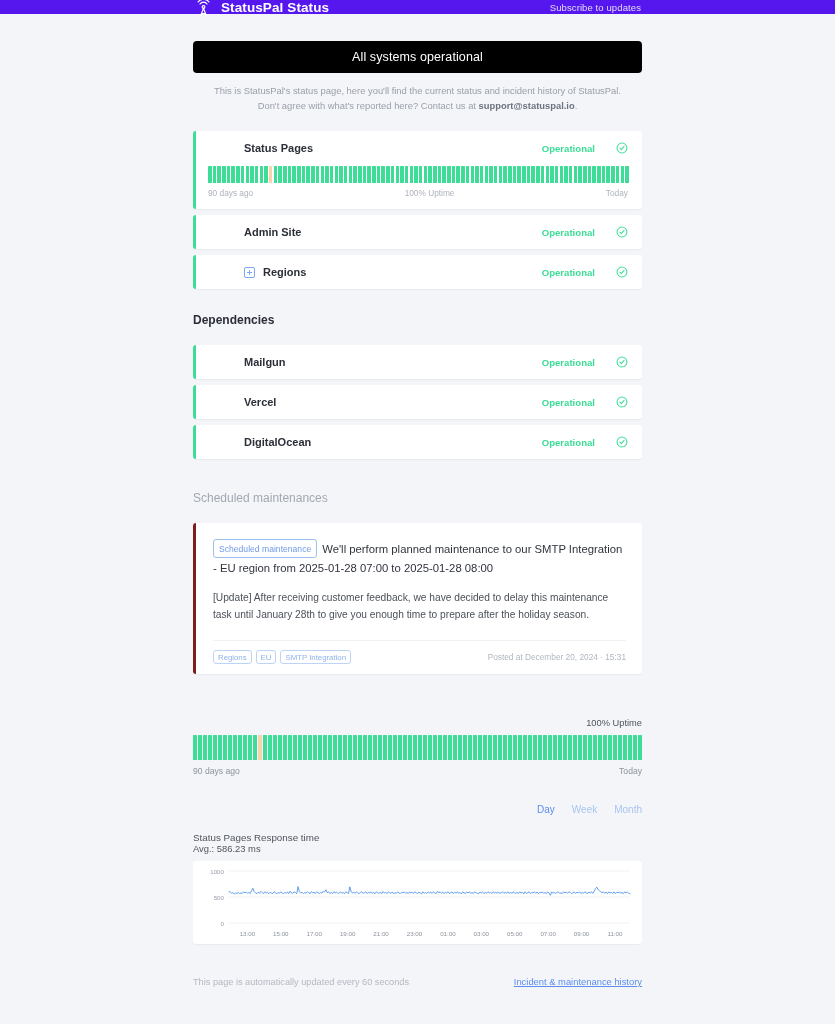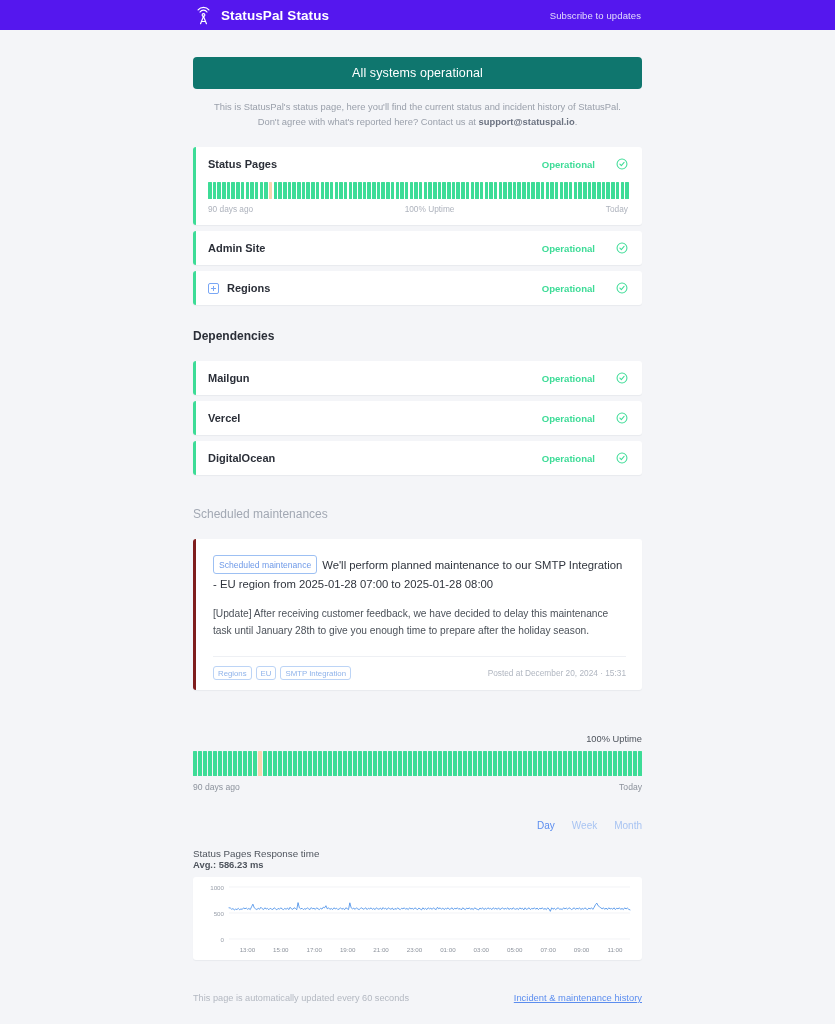--- a/index.html
+++ b/index.html
@@ -6,21 +6,21 @@
   html, body {
     width: 835px;
     background: #f4f5f8;
     font-family: "Liberation Sans", sans-serif;
     -webkit-font-smoothing: antialiased;
   }
   body { width: 835px; min-height: 1024px; position: relative; }
 
   
   .topbar {
-    height: 30px;
+    height: 14px;
     background: #5517ee;
     display: flex;
     align-items: center;
     position: relative;
   }
   .brand {
     position: absolute;
     left: 194px;
     display: flex;
     align-items: center;
@@ -43,21 +43,21 @@
   }
 
   
   .page { width: 835px; padding-bottom: 0; }
   .wrap { width: 449px; margin: 0 auto; }
 
   
   .banner {
     margin-top: 27px;
     height: 32px;
-    background: #0f766e;
+    background: #000000;
     border-radius: 4px;
     color: #fff;
     font-size: 12.5px;
     display: flex;
     align-items: center;
     justify-content: center;
     letter-spacing: .1px;
   }
   .intro {
     margin-top: 11px;
@@ -74,20 +74,21 @@
     background: #fff;
     border-left: 3px solid #3ddc97;
     border-radius: 3px;
     box-shadow: 0 1px 1px rgba(20,30,60,.05);
     padding: 11px 14px 11px 12px;
   }
   .card-head {
     display: flex;
     align-items: center;
     justify-content: space-between;
+    margin-left: 36px;
   }
   .card-name {
     font-size: 11px;
     font-weight: 700;
     color: #2b2f38;
     display: flex;
     align-items: center;
     gap: 8px;
   }
   .expander {
@@ -222,21 +223,21 @@
 
   
   .chart-head {
     margin-top: 17px;
     display: flex;
     justify-content: space-between;
     align-items: baseline;
     flex-direction: column;
   }
   .chart-title { font-size: 9.8px; color: #4e545d; }
-  .chart-avg { font-size: 9.4px; color: #4e545d; font-weight: bold; }
+  .chart-avg { font-size: 9.4px; color: #4e545d; }
   .chart-box {
     margin-top: 7px;
     background: #fff;
     border-radius: 3px;
     box-shadow: 0 1px 1px rgba(20,30,60,.05);
     height: 83px;
     padding: 6px 8px 4px 6px;
   }
   .chart-svg { width: 100%; height: 100%; display: block; }
 

